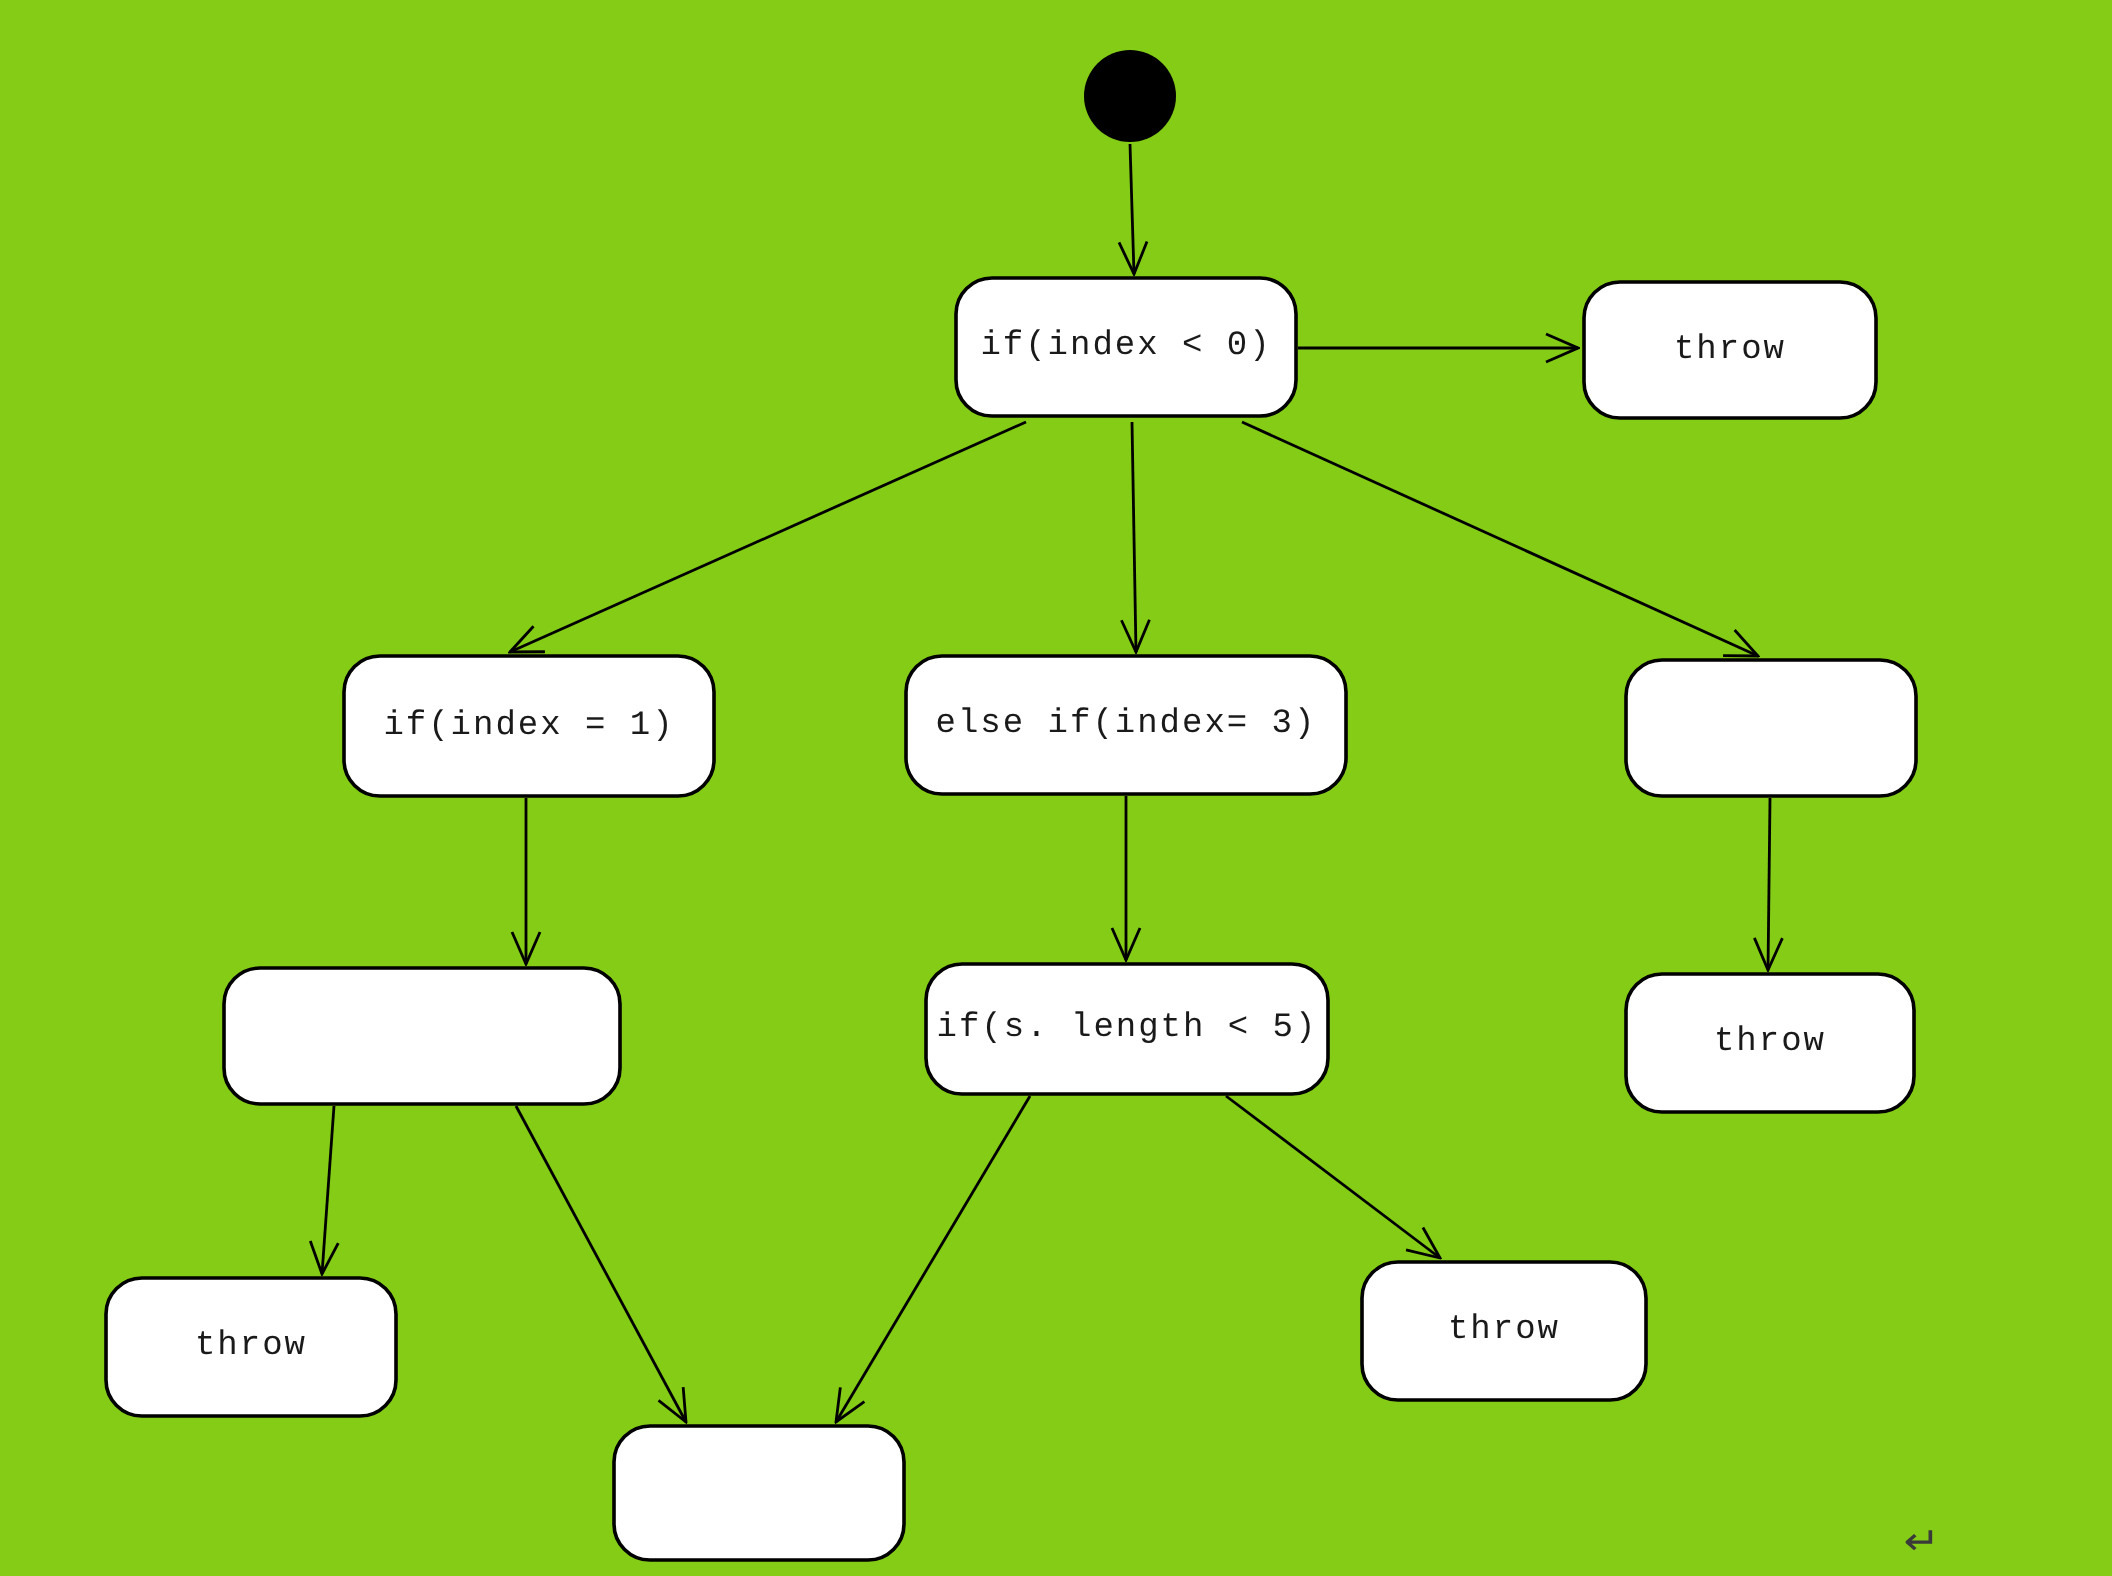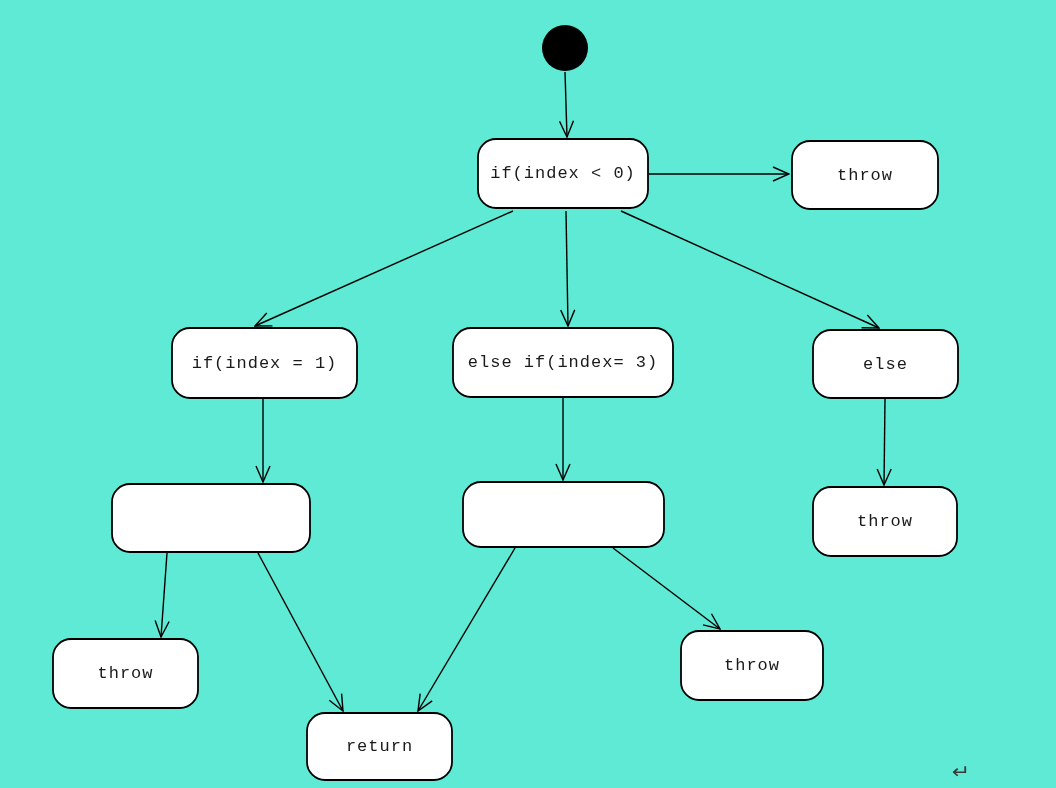--- a/index.html
+++ b/index.html
@@ -5,21 +5,21 @@
   html, body {
     margin: 0;
     padding: 0;
     background: #ffffff;
     font-family: "Liberation Mono", "DejaVu Sans Mono", monospace;
   }
   .canvas {
     position: relative;
     width: 1056px;
     height: 788px;
-    background: #5eead4;
+    background: #84cc16;
     overflow: hidden;
   }
   .canvas svg {
     position: absolute;
     left: 0;
     top: 0;
   }
   .node-label {
     position: absolute;
     display: flex;
@@ -82,21 +82,20 @@
       <rect x="53" y="639" width="145" height="69" rx="18" ry="18"></rect>
       <rect x="307" y="713" width="145" height="67" rx="18" ry="18"></rect>
       <rect x="681" y="631" width="142" height="69" rx="18" ry="18"></rect>
     </g>
   </svg>
 
   <div class="node-label" style="left:478px; top:139px; width:170px; height:69px;">if(index &lt; 0)</div>
   <div class="node-label" style="left:792px; top:141px; width:146px; height:68px;">throw</div>
   <div class="node-label" style="left:172px; top:328px; width:185px; height:70px;border-radius:21px;">if(index = 1)</div>
   <div class="node-label" style="left:453px; top:328px; width:220px; height:69px;">else if(index= 3)</div>
-  <div class="node-label" style="left:813px; top:330px; width:145px; height:68px;">else</div>
+  <div class="node-label" style="left:463px; top:482px; width:201px; height:65px;">if(s. length &lt; 5)</div>
   <div class="node-label" style="left:813px; top:487px; width:144px; height:69px;">throw</div>
   <div class="node-label" style="left:53px; top:639px; width:145px; height:69px;">throw</div>
-  <div class="node-label" style="left:307px; top:713px; width:145px; height:67px;">return</div>
   <div class="node-label" style="left:681px; top:631px; width:142px; height:69px;">throw</div>
 
   <div class="para-mark">↵</div>
 
 </div>
 
 </body></html>

